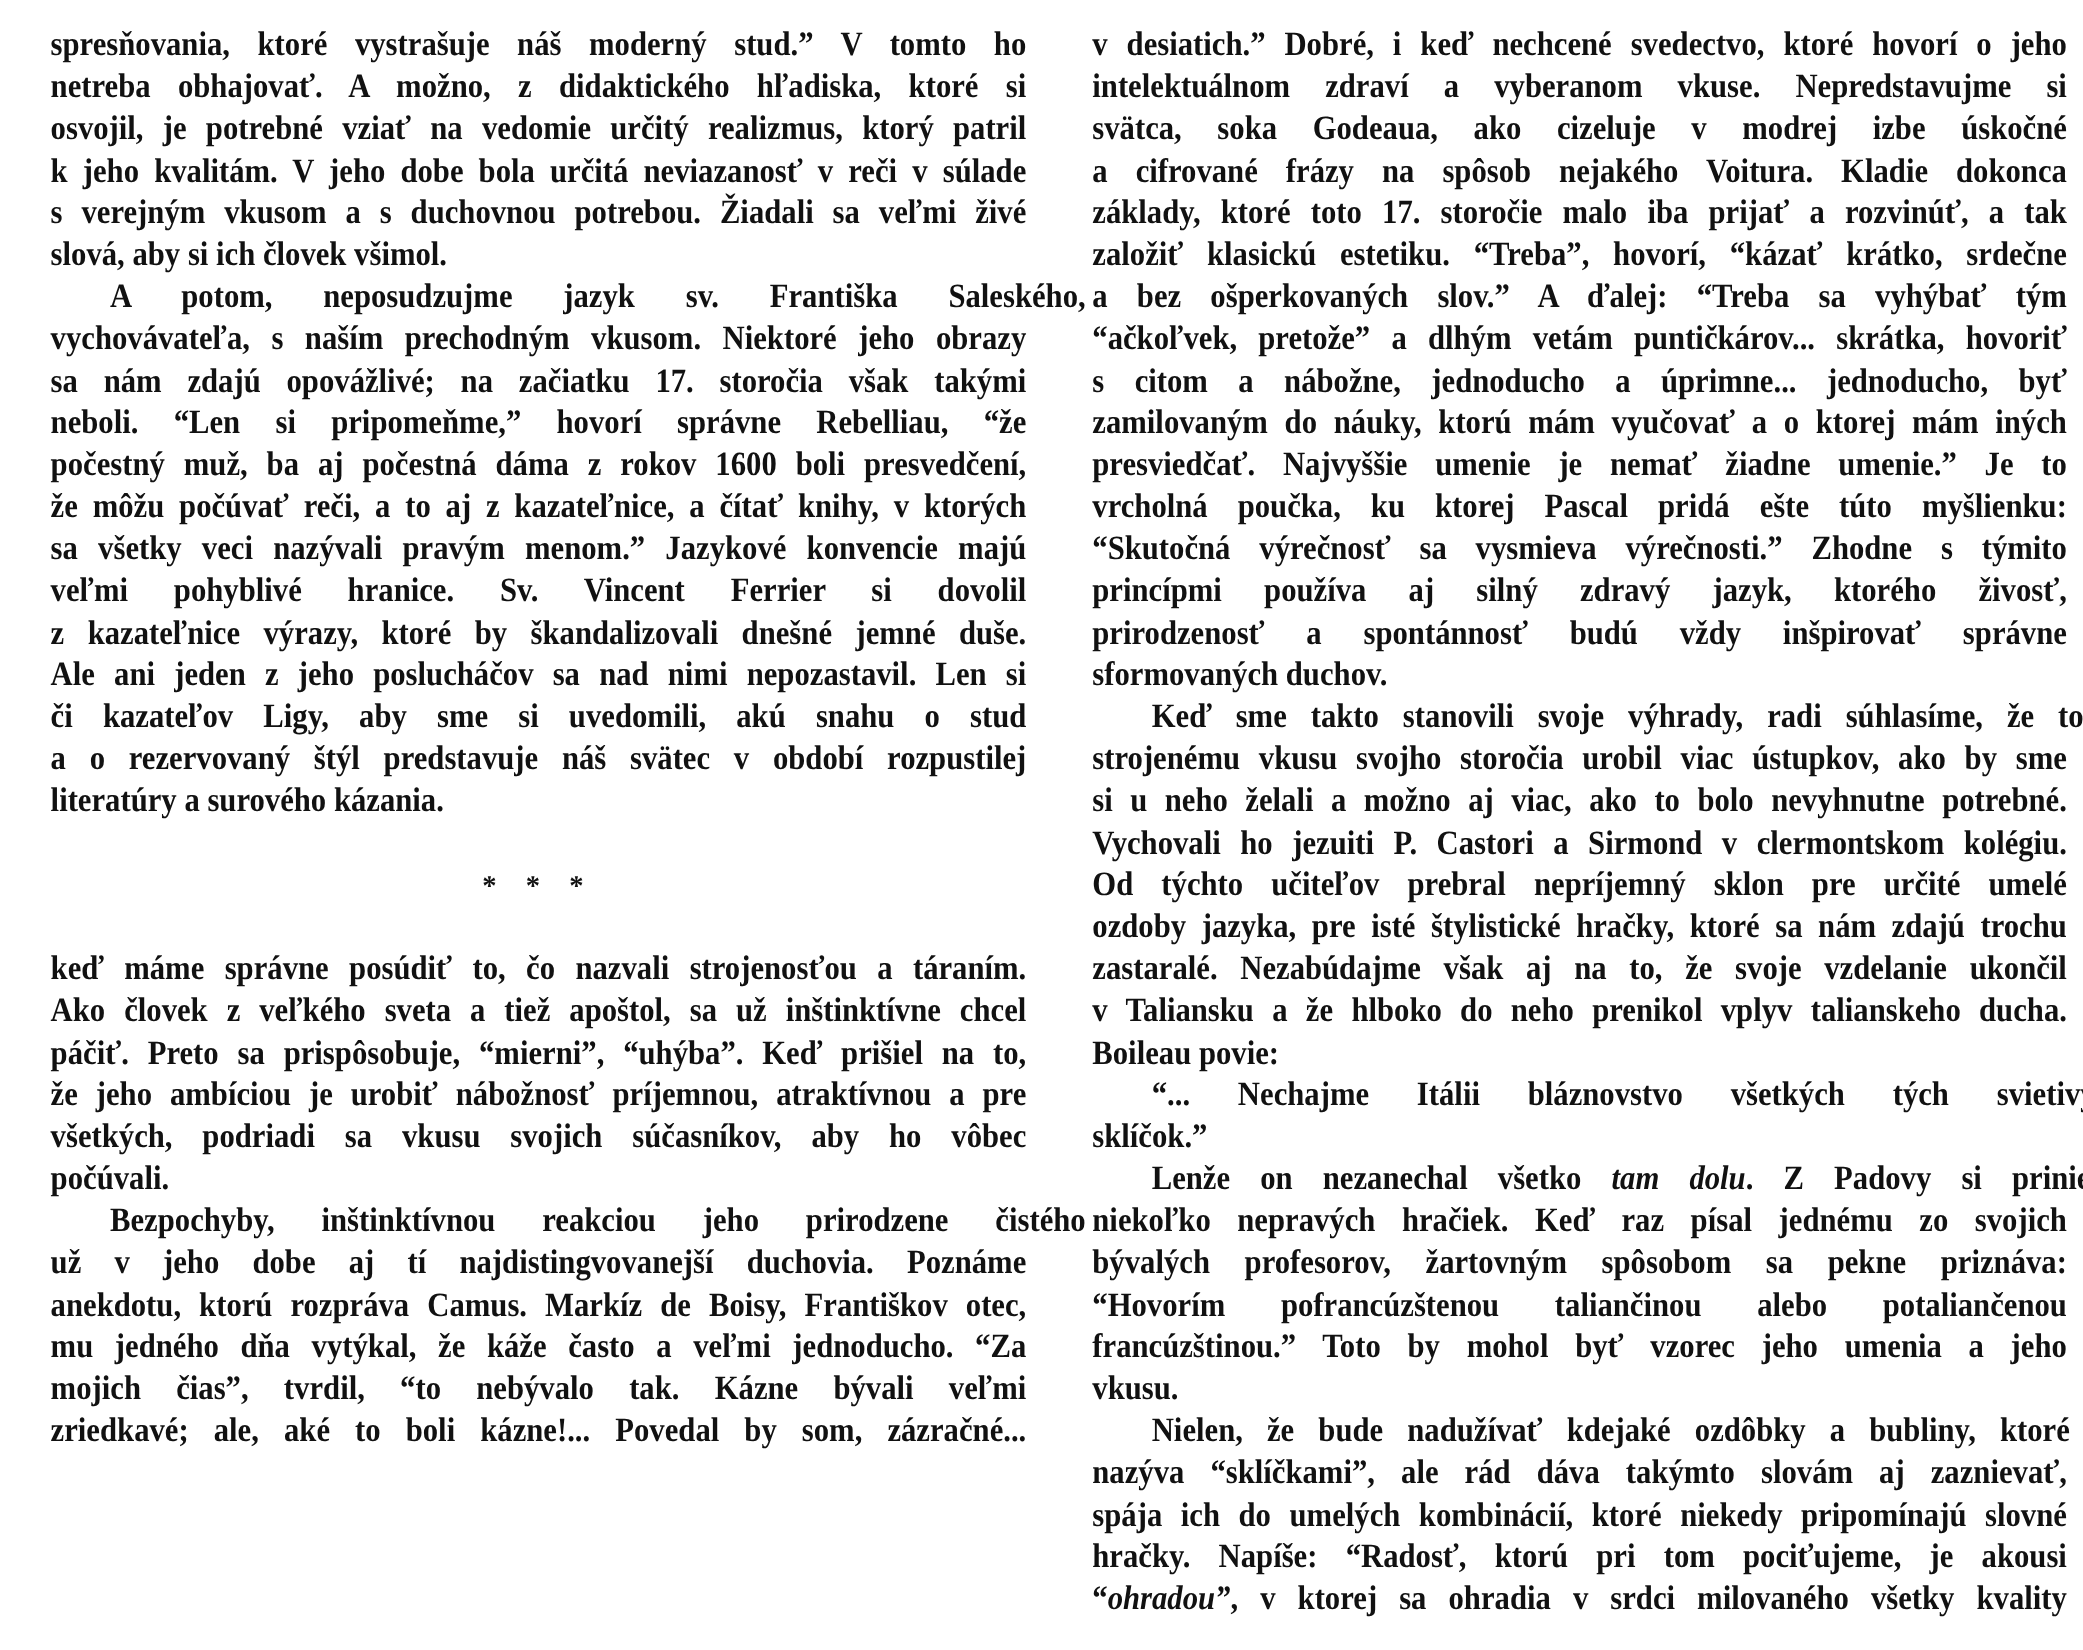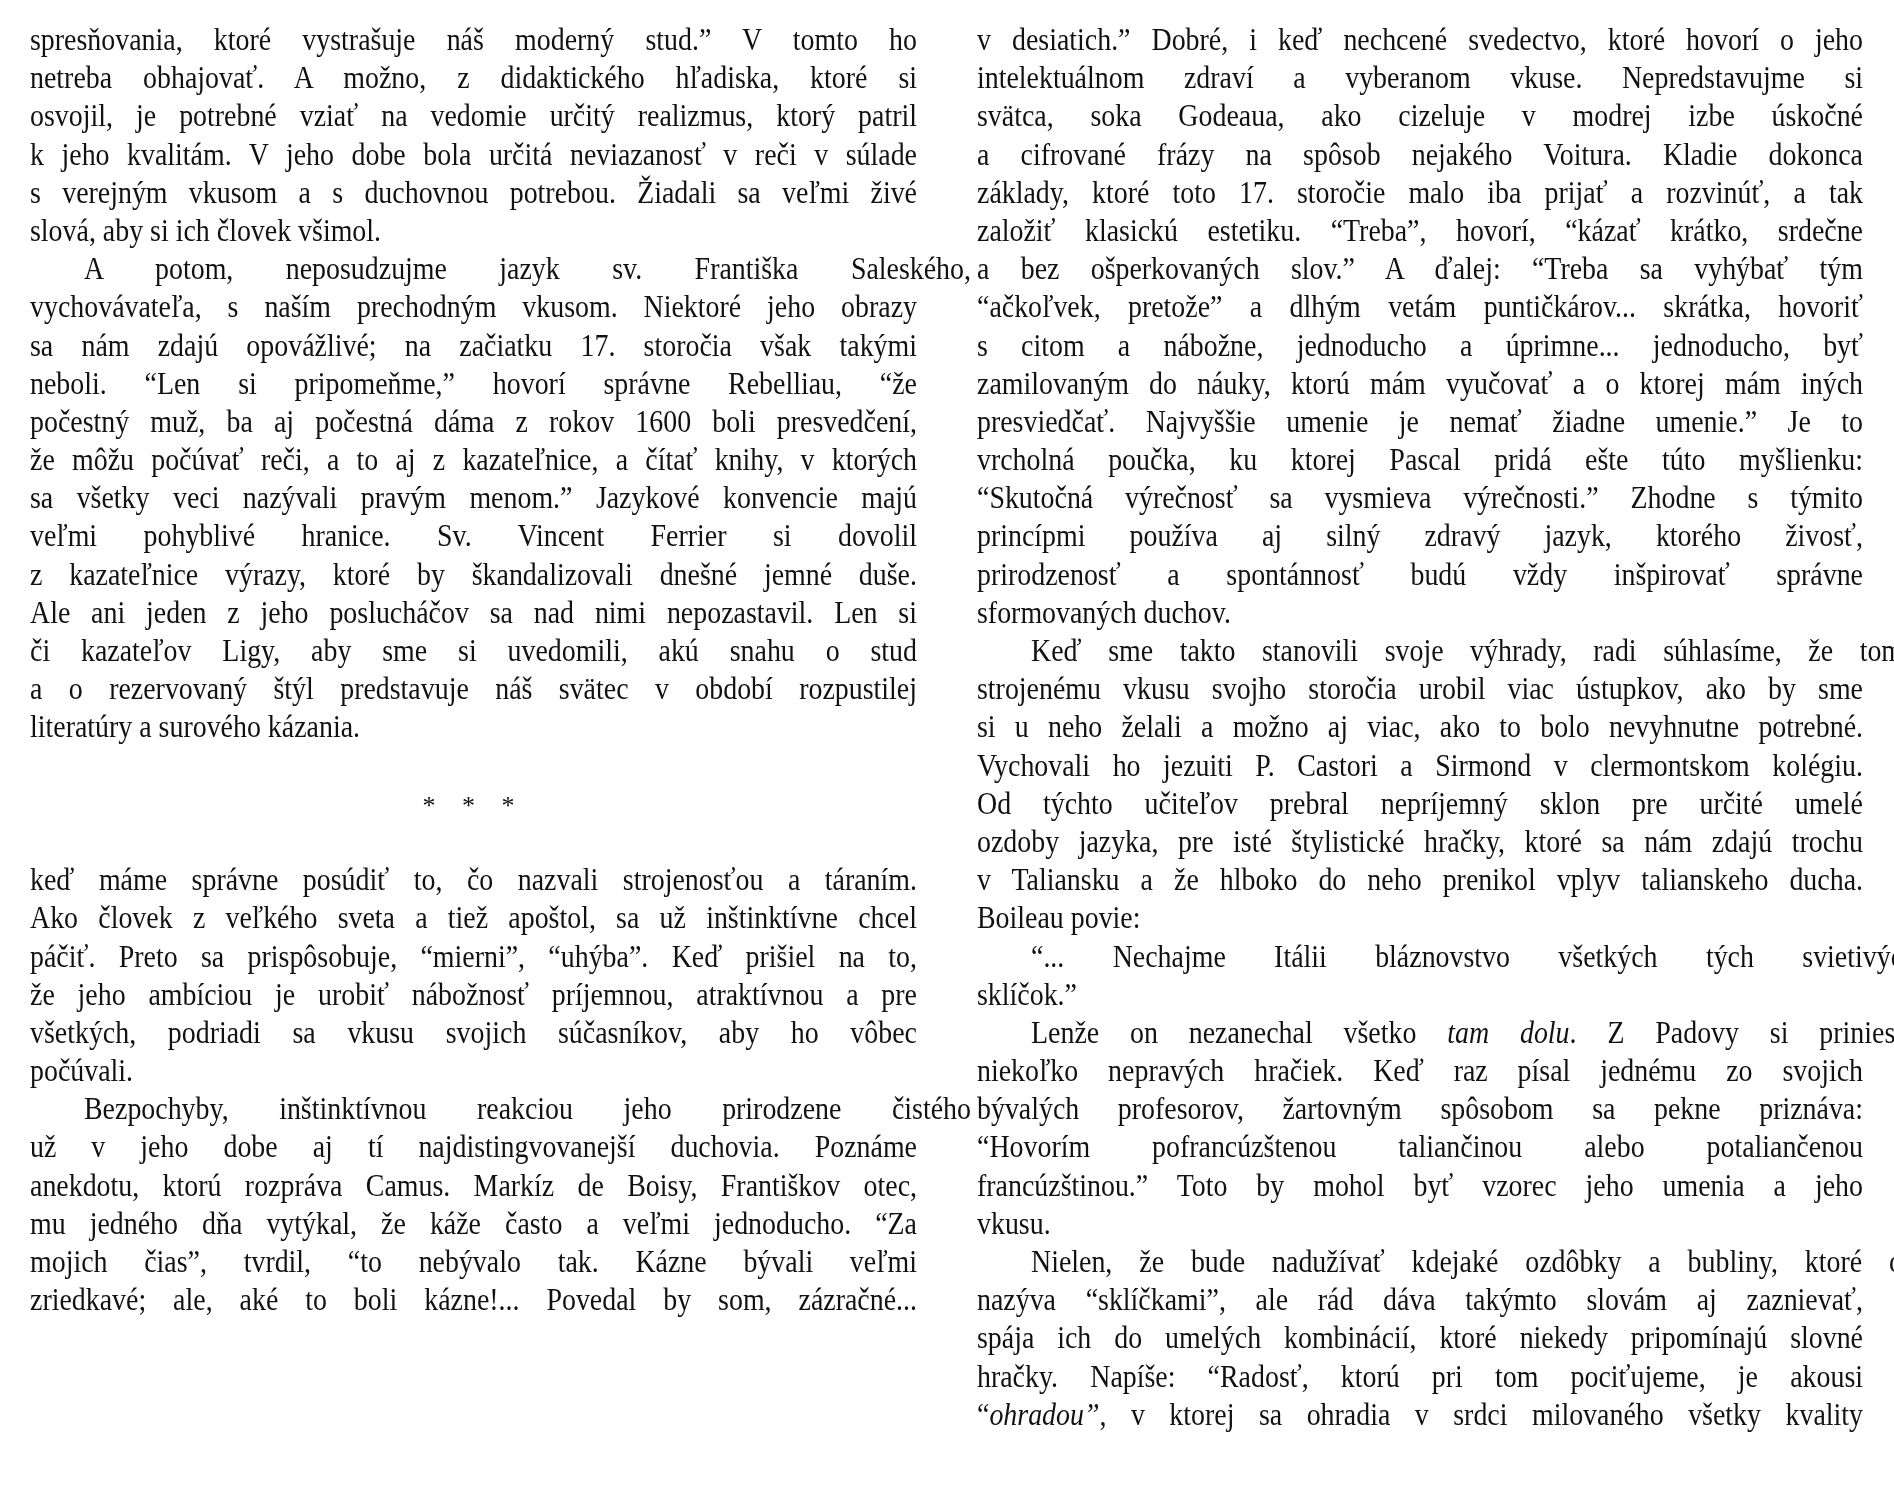--- a/index.html
+++ b/index.html
@@ -10,24 +10,25 @@
   body {
     width: 1894px;
     height: 1500px;
     position: relative;
     overflow: hidden;
     font-family: "Liberation Serif", "DejaVu Serif", serif;
     color: #111111;
   }
   .page {
     position: absolute;
-    left: 0;
+    left: 16px;
     top: 0;
     width: 1703px;
     height: 1500px;
+    font-weight: bold;
   }
   .column {
     position: absolute;
     top: 21px;
     width: 887px;
   }
   .col-left { left: 30px; }
   .col-right { left: 977px; width: 886px; }
   .line {
     height: 38.2px;
@@ -209,20 +210,23 @@
       <div class="line justify">
         <span class="line-inner" style="width: 984.444px; transform: scaleX(0.9);">Vychovali ho jezuiti P. Castori a Sirmond v clermontskom kolégiu.</span>
       </div>
       <div class="line justify">
         <span class="line-inner" style="width: 984.444px; transform: scaleX(0.9);">Od týchto učiteľov prebral nepríjemný sklon pre určité umelé</span>
       </div>
       <div class="line justify">
         <span class="line-inner" style="width: 984.444px; transform: scaleX(0.9);">ozdoby jazyka, pre isté štylistické hračky, ktoré sa nám zdajú trochu</span>
       </div>
       <div class="line justify">
+        <span class="line-inner" style="width: 984.444px; transform: scaleX(0.9);">zastaralé. Nezabúdajme však aj na to, že svoje vzdelanie ukončil</span>
+      </div>
+      <div class="line justify">
         <span class="line-inner" style="width: 984.444px; transform: scaleX(0.9);">v Taliansku a že hlboko do neho prenikol vplyv talianskeho ducha.</span>
       </div>
       <div class="line"><span class="line-inner" style="transform: scaleX(0.9);">Boileau povie:</span></div>
       <div class="line justify indent">
         <span class="line-inner" style="width: 984.444px; transform: scaleX(0.9);">“... Nechajme Itálii bláznovstvo všetkých tých svietivých</span>
       </div>
       <div class="line"><span class="line-inner" style="transform: scaleX(0.9);">sklíčok.”</span></div>
       <div class="line justify indent">
         <span class="line-inner" style="width: 984.444px; transform: scaleX(0.9);"><span>Lenže on nezanechal všetko </span><span class="it">tam dolu</span><span>. Z Padovy si priniesol</span></span>
       </div>

